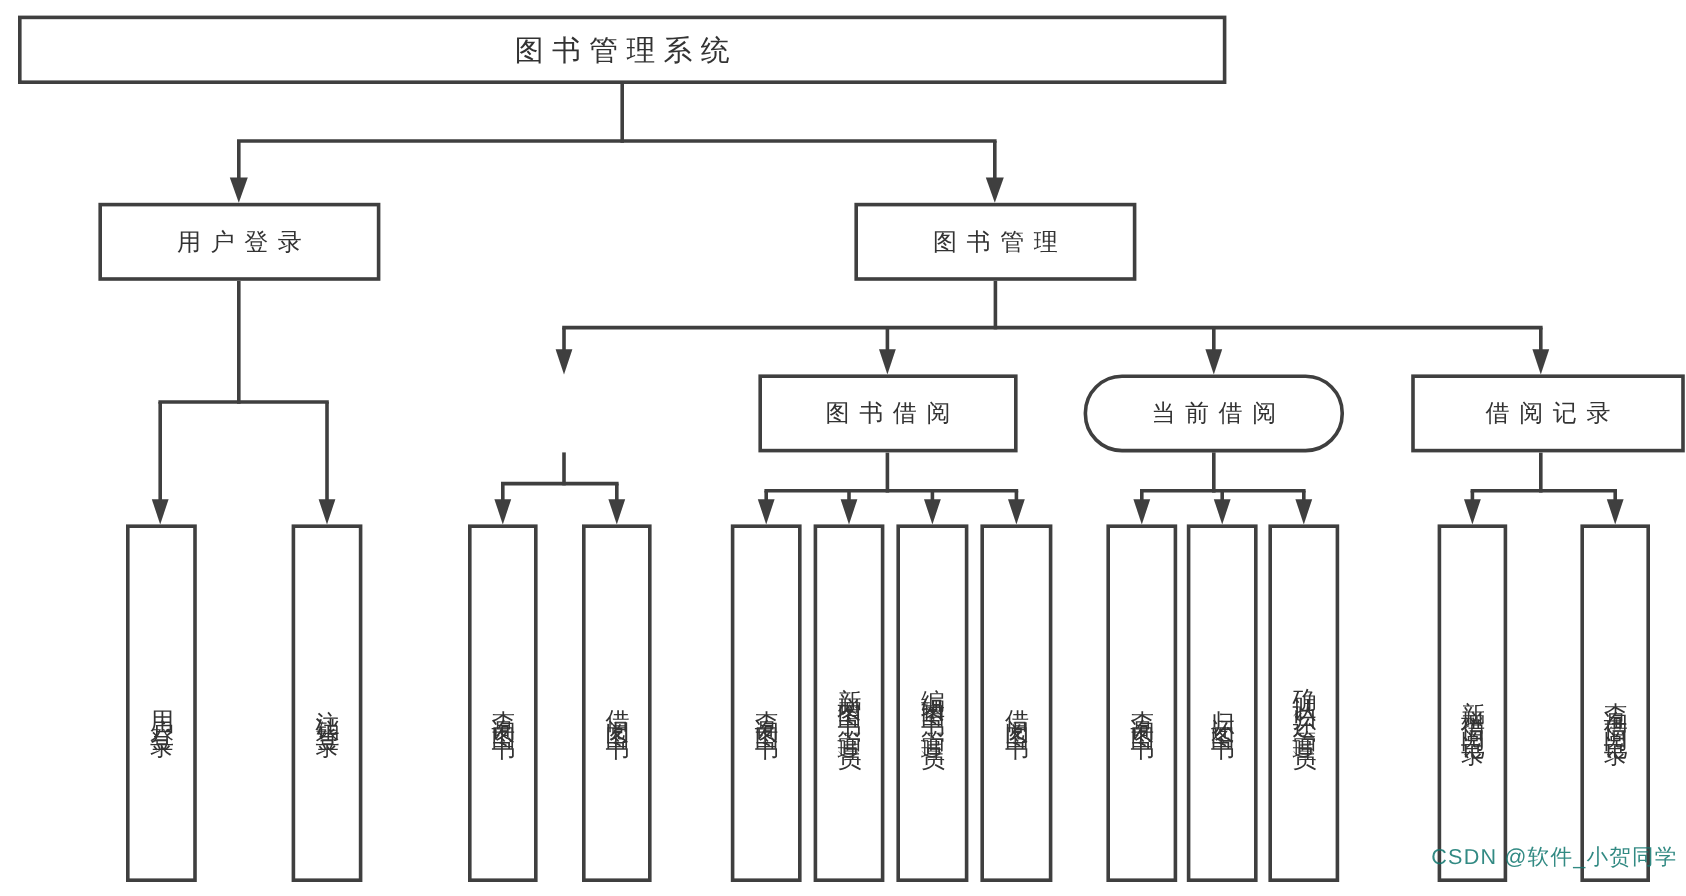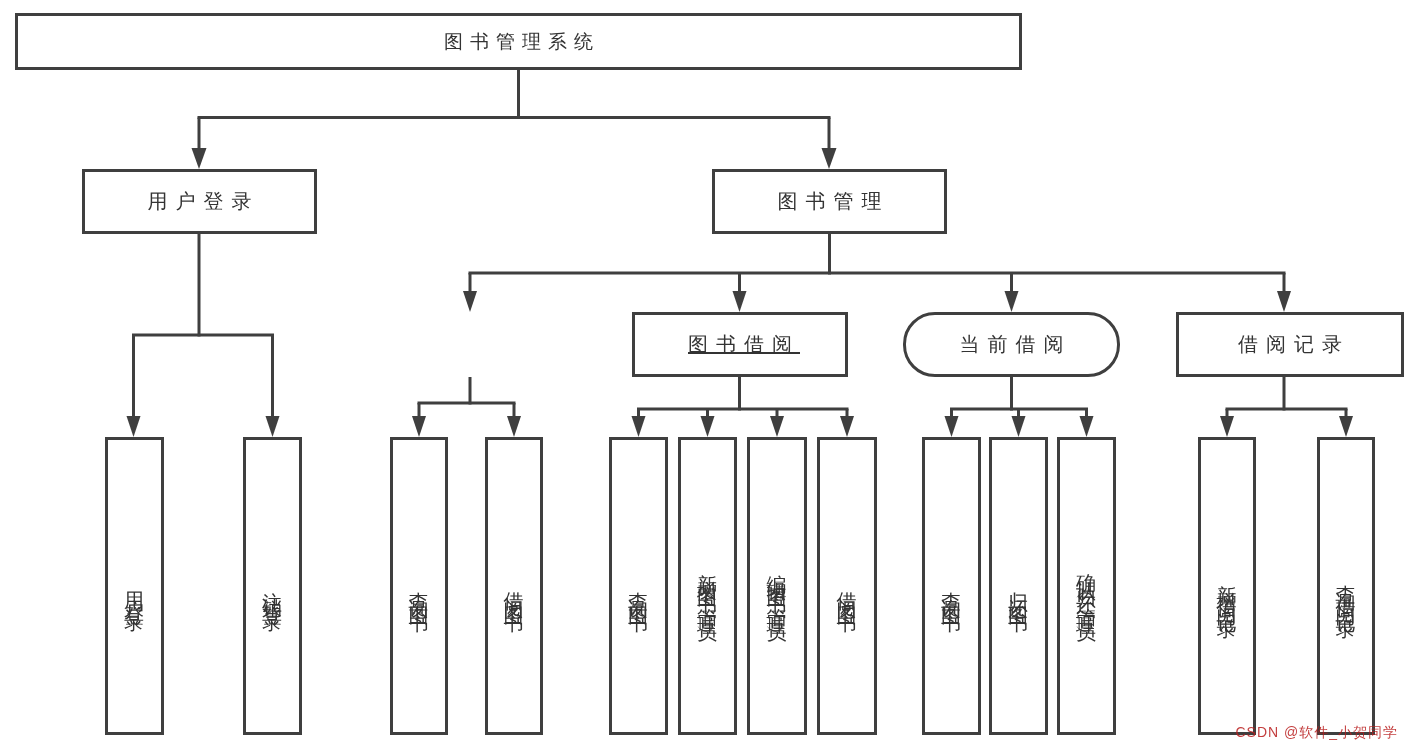--- a/index.html
+++ b/index.html
@@ -29,40 +29,40 @@
     justify-content: center;
     color: #333333;
   }
   .h-label {
     font-size: 20px;
     letter-spacing: 8px;
     margin-right: -8px;
     white-space: nowrap;
   }
   .root-label {
-    font-size: 19px;
+    font-size: 24px;
     letter-spacing: 7px;
     margin-right: -7px;
   }
   .v-label {
     writing-mode: vertical-rl;
     text-orientation: mixed;
     font-size: 20px;
     letter-spacing: 7px;
     margin-bottom: -7px;
     line-height: 1;
     white-space: nowrap;
   }
   .watermark {
     position: absolute;
     right: 7px;
-    bottom: 5px;
-    font-size: 14px;
+    bottom: 21px;
+    font-size: 18px;
     letter-spacing: 1px;
-    color: #b91c1c;
+    color: #0f766e;
     opacity: 0.85;
     z-index: 5;
     white-space: nowrap;
   }
 </style>
 </head>
 <body>
 
 <div class="canvas">
 
@@ -146,21 +146,21 @@
     <span class="root-label">图书管理系统</span>
   </div>
 
   <div class="node" style="left:82px; top:169px; width:235px; height:65px;">
     <span class="h-label">用户登录</span>
   </div>
   <div class="node" style="left:712px; top:169px; width:235px; height:65px;justify-content:center;">
     <span class="h-label">图书管理</span>
   </div>
 
-  <div class="node" style="left:632px; top:312px; width:216px; height:65px;text-decoration:underline;">
+  <div class="node" style="left:632px; top:312px; width:216px; height:65px;">
     <span class="h-label">图书借阅</span>
   </div>
   <div class="node" style="left:903px; top:312px; width:217px; height:65px;border-radius:32px;">
     <span class="h-label">当前借阅</span>
   </div>
   <div class="node" style="left:1176px; top:312px; width:228px; height:65px;">
     <span class="h-label">借阅记录</span>
   </div>
 
   <div class="node" style="left:105px; top:437px; width:59px; height:298px;">

